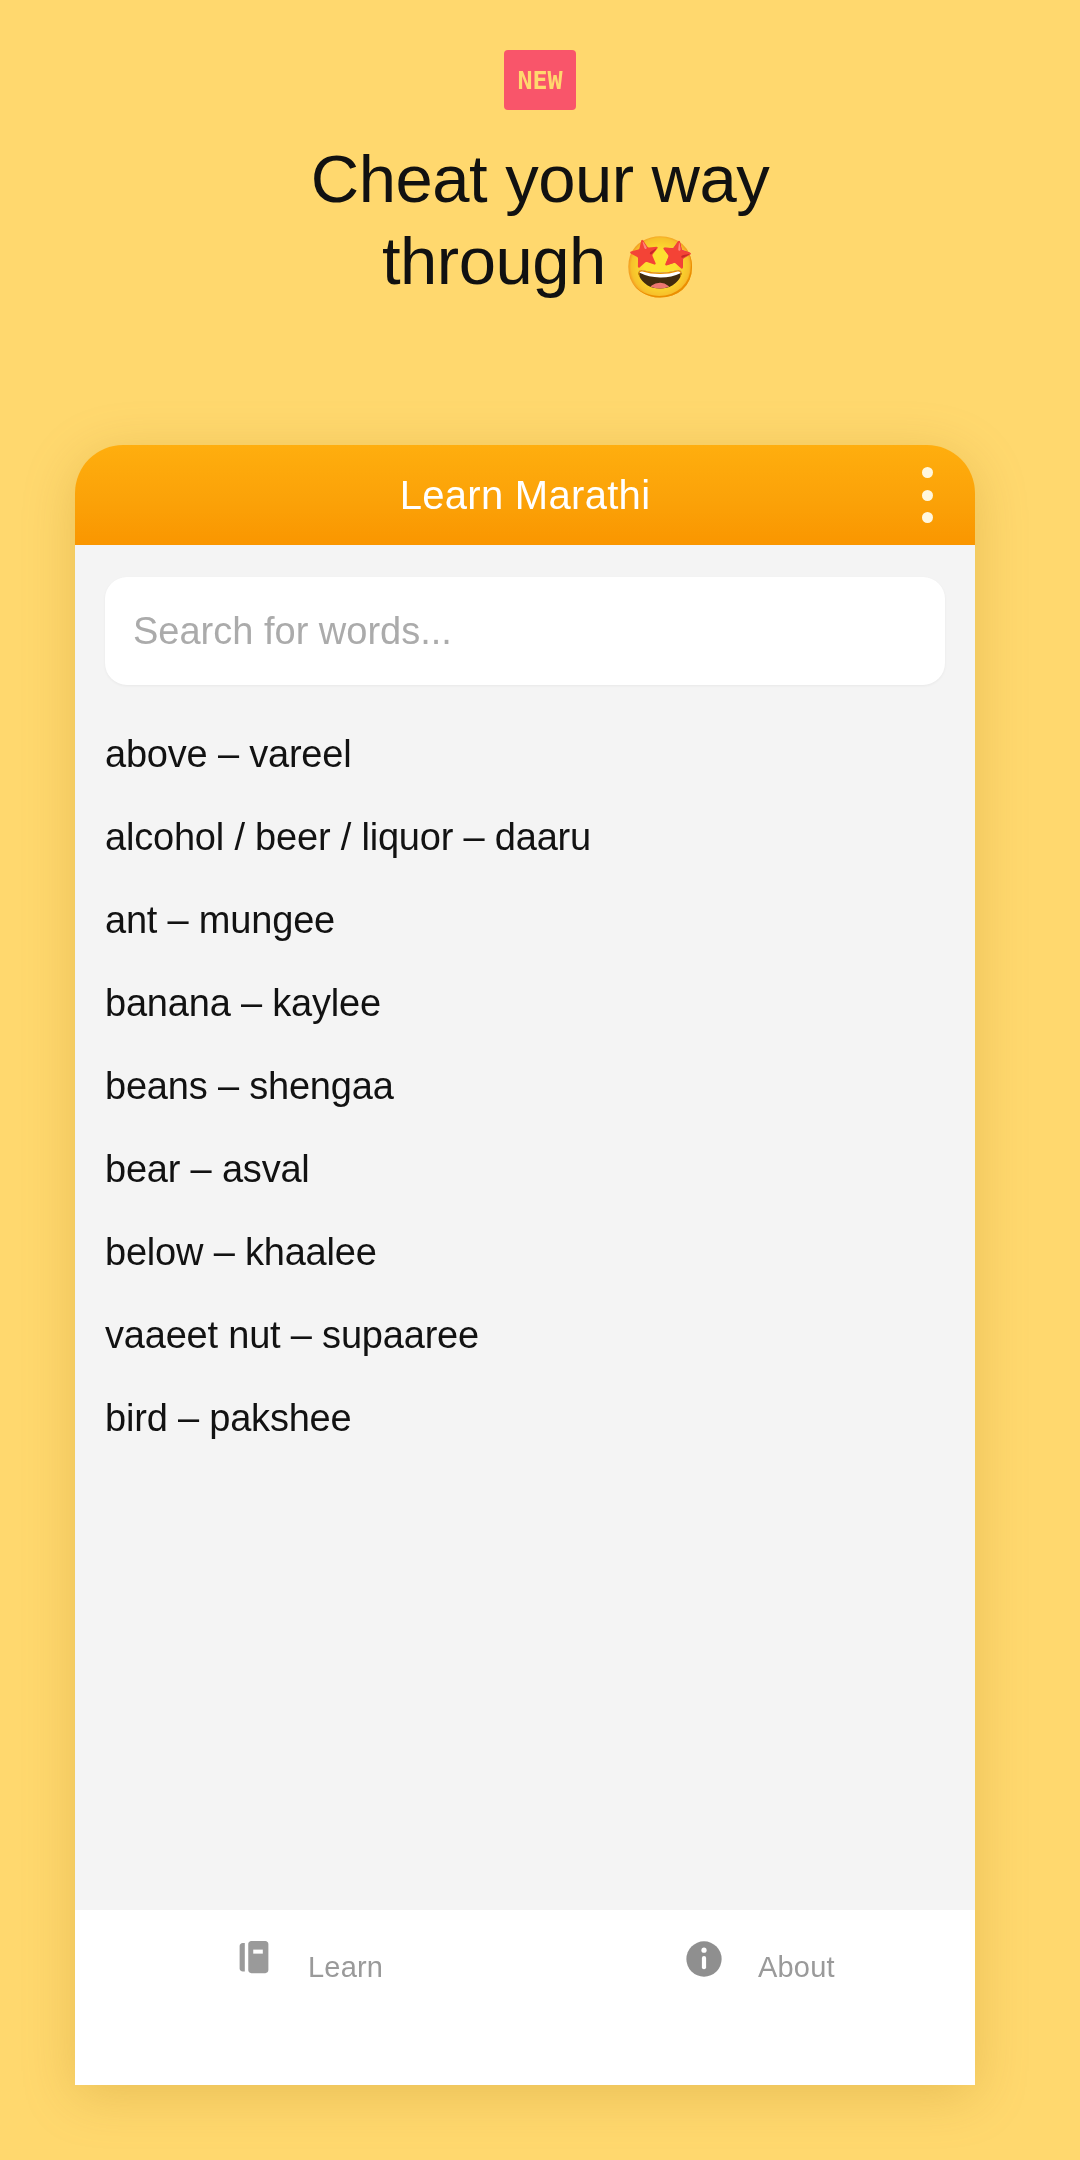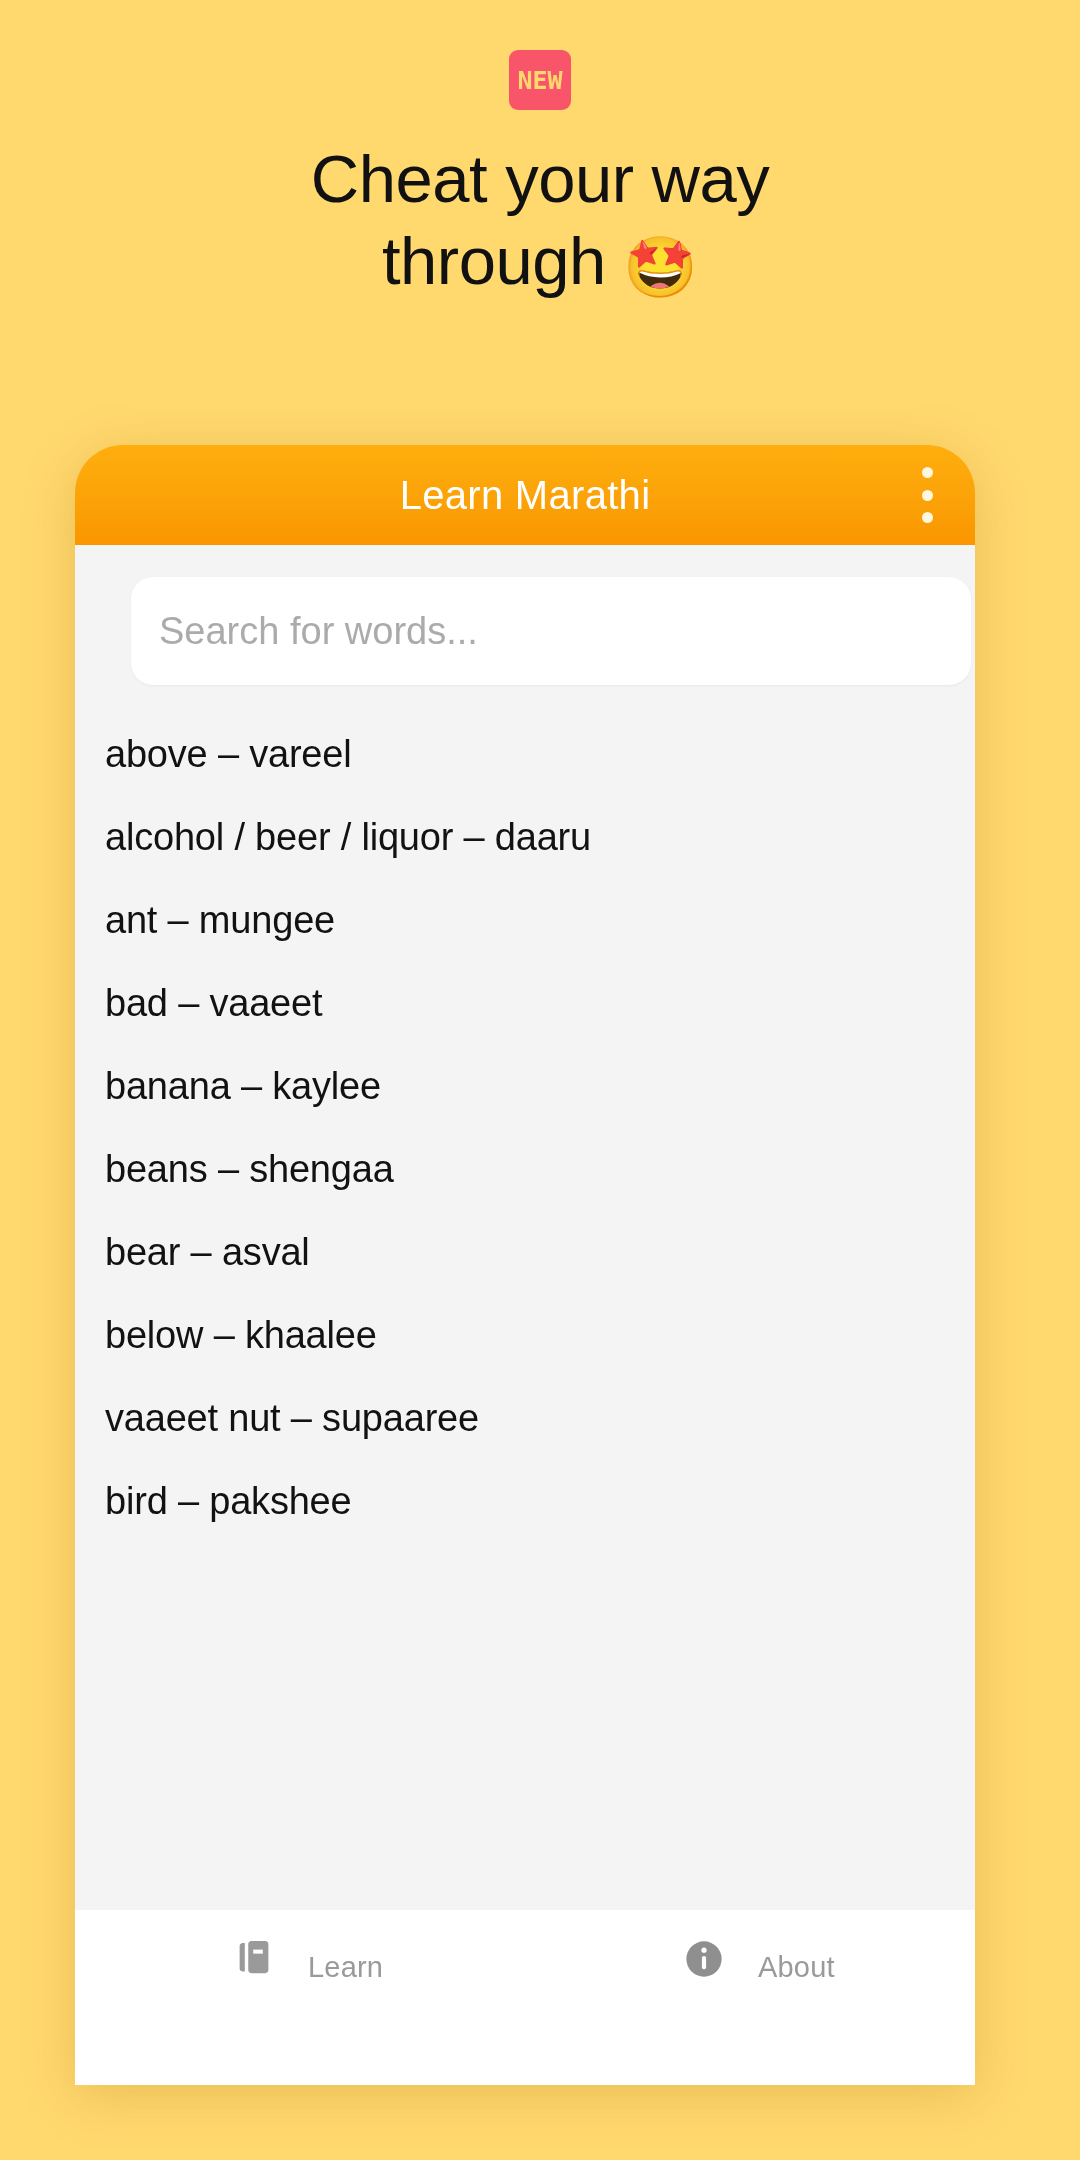--- a/index.html
+++ b/index.html
@@ -10,23 +10,23 @@
   }
   body { background:#FFD86E; position:relative; }
 
   
   .promo {
     position:absolute; top:0; left:0; width:1080px; height:415px;
     display:flex; flex-direction:column; align-items:center;
   }
   .new-badge {
     margin-top:50px;
-    width:62px; height:60px;
+    width:72px; height:60px;
     background:#F9556A;
-    border-radius:9px;
+    border-radius:4px;
     display:flex; align-items:center; justify-content:center;
     color:#FFD86E;
     font-family:"DejaVu Sans Mono", monospace;
     font-size:25px; font-weight:bold;
     letter-spacing:0px;
   }
   .promo-title {
     margin-top:28px;
     width:920px;
     text-align:center;
@@ -70,21 +70,21 @@
     display:block; width:11px; height:11px;
     border-radius:50%; background:#FFF7DF;
   }
 
   .screen {
     width:900px; height:1540px;
     background:#F4F4F4;
     overflow:hidden;
     position:relative;
   }
-  .search-wrap { padding:32px 30px 0 30px;margin-left:26px; }
+  .search-wrap { padding:32px 30px 0 30px; }
   .search-box {
     width:840px; height:108px;
     background:#FFFFFF;
     border-radius:22px;
     display:flex; align-items:center;
     padding-left:28px;
     box-shadow:0 1px 3px rgba(0,0,0,0.05);
   }
   .search-placeholder {
     color:#ABABAB;
@@ -166,21 +166,20 @@
     <div class="search-wrap">
       <div class="search-box">
         <span class="search-placeholder">Search for words...</span>
       </div>
     </div>
 
     <div class="word-list">
       <div class="word-row">above – vareel</div>
       <div class="word-row">alcohol / beer / liquor – daaru</div>
       <div class="word-row">ant – mungee</div>
-      <div class="word-row">bad – vaaeet</div>
       <div class="word-row">banana – kaylee</div>
       <div class="word-row">beans – shengaa</div>
       <div class="word-row">bear – asval</div>
       <div class="word-row">below – khaalee</div>
       <div class="word-row">vaaeet nut – supaaree</div>
       <div class="word-row">bird – pakshee</div>
     </div>
 
     <div class="bottom-nav">
 

